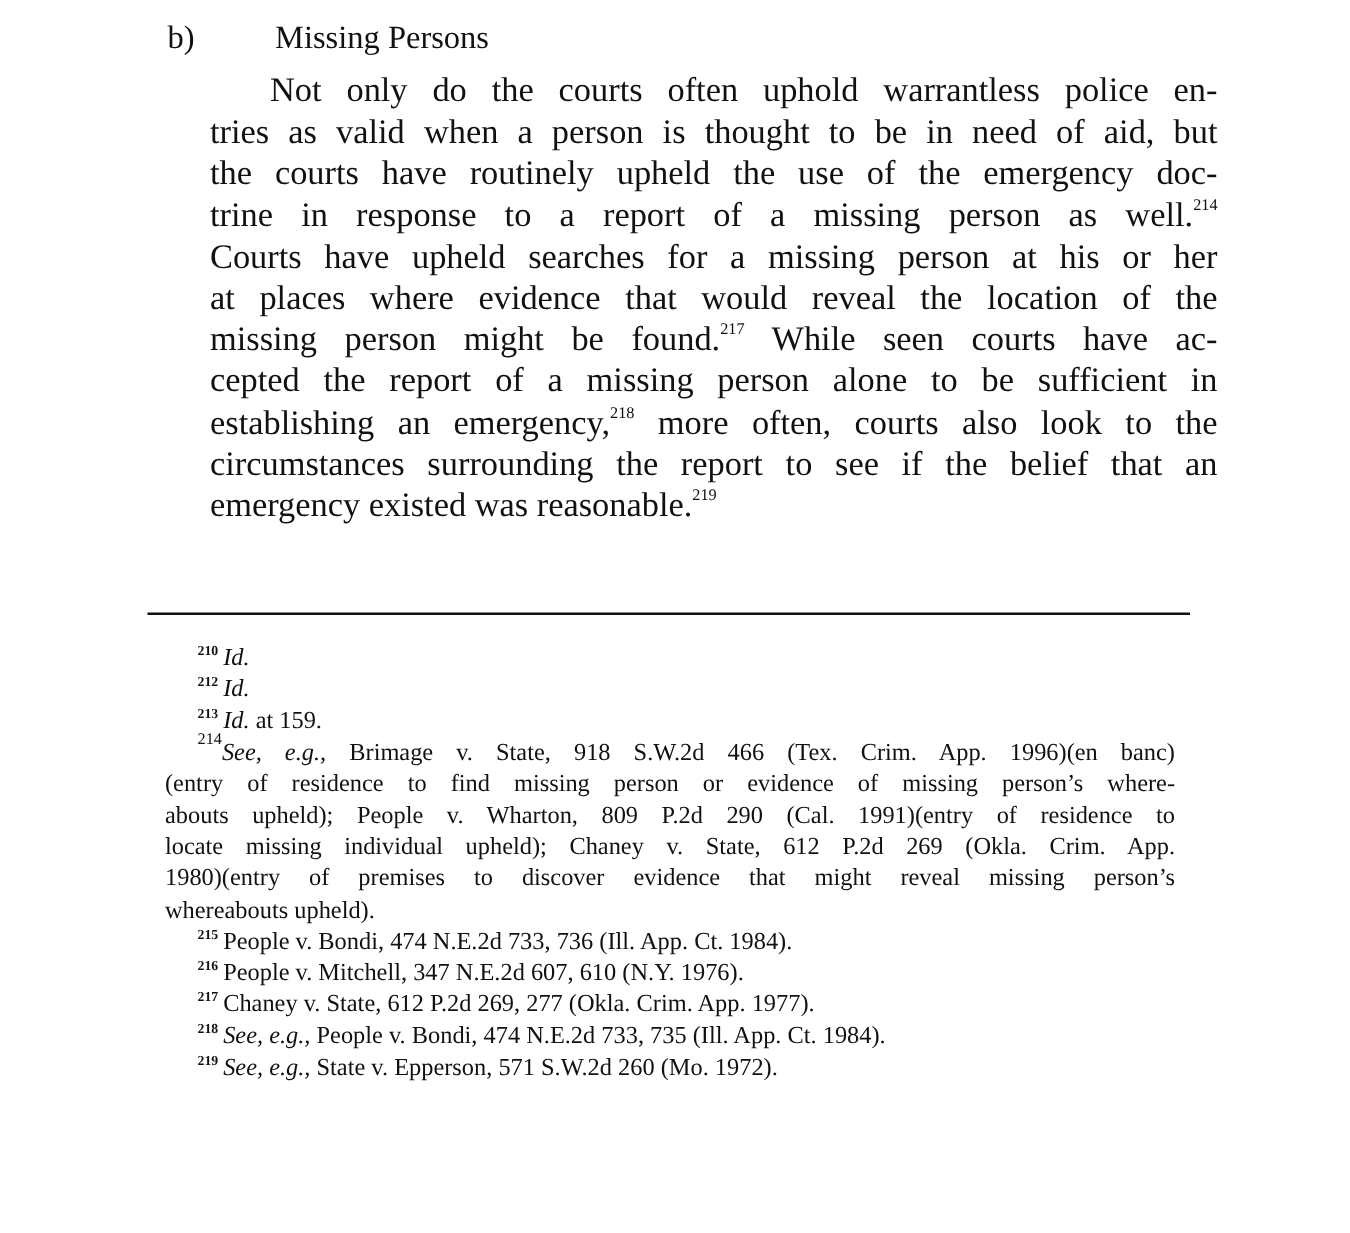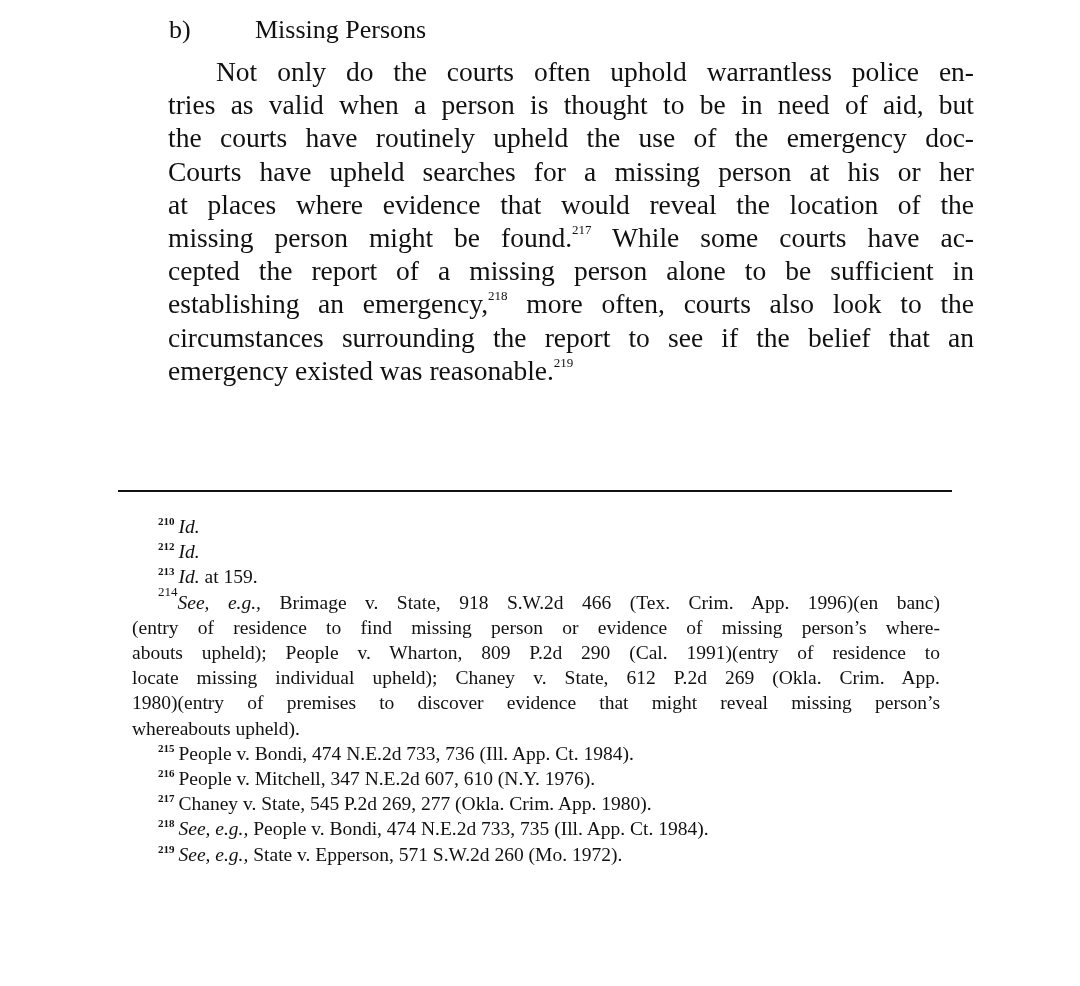--- a/index.html
+++ b/index.html
@@ -1,18 +1,18 @@
 <!DOCTYPE html>
 <html><head>
 <meta charset="utf-8">
 <style>
   html, body { margin: 0; padding: 0; background: #ffffff; }
   body { width: 1080px; height: 986px; position: relative; overflow: hidden; color: #111; font-family: "Liberation Serif", "DejaVu Serif", serif; }
   .page { position: absolute; left: 134px; top: 0; width: 816px; }
-  .heading { position: absolute; top: 14px; left: 0; font-size: 26px; line-height: 32px; white-space: nowrap; margin-left: 35px; }
+  .heading { position: absolute; top: 14px; left: 0; font-size: 26px; line-height: 32px; white-space: nowrap; }
   .heading .num { display: inline-block; width: 86px; }
   .body-text { position: absolute; top: 55px; left: 0; width: 806px; font-size: 27.5px; line-height: 33.2px; text-align: justify; margin-left: 34px; }
   .body-text .line { display: block; text-align: justify; text-align-last: justify; white-space: nowrap; height: 33.2px; }
   .body-text .line.first { padding-left: 48px; }
   .body-text .line.last { text-align-last: left; }
   sup { font-size: 13px; line-height: 0; vertical-align: 13px; }
   .rule { position: absolute; top: 490px; left: -16px; width: 834px; height: 2px; background: #111; }
   .footnotes { position: absolute; top: 514px; left: -2px; width: 808px; font-size: 19.5px; line-height: 25.2px; }
   .fn { display: block; white-space: nowrap; }
   .fn.indent { padding-left: 26px; }
@@ -29,23 +29,24 @@
 <div class="page">
 
   <div class="heading">
     <span class="num">b)</span><span>Missing Persons</span>
   </div>
 
   <div class="body-text">
     <span class="line first"><span>Not only do the courts often uphold warrantless police en-</span></span>
     <span class="line"><span>tries as valid when a person is thought to be in need of aid, but</span></span>
     <span class="line"><span>the courts have routinely upheld the use of the emergency doc-</span></span>
+    <span class="line"><span>trine in response to a report of a missing person as well.</span><sup>214</sup></span>
     <span class="line"><span>Courts have upheld searches for a missing person at his or her</span></span>
     <span class="line"><span>at places where evidence that would reveal the location of the</span></span>
-    <span class="line"><span>missing person might be found.</span><sup>217</sup><span>  While some courts have ac-</span></span>
+    <span class="line"><span>missing person might be found.</span><sup>217</sup><span>  While seen courts have ac-</span></span>
     <span class="line"><span>cepted the report of a missing person alone to be sufficient in</span></span>
     <span class="line"><span>establishing an emergency,</span><sup>218</sup><span> more often, courts also look to the</span></span>
     <span class="line"><span>circumstances surrounding the report to see if the belief that an</span></span>
     <span class="line last"><span>emergency existed was reasonable.</span><sup>219</sup></span>
   </div>
 
   <div class="rule"></div>
 
   <div class="footnotes">
     <span class="fn indent"><sup>210</sup><i>Id.</i><span></span></span>
@@ -56,18 +57,18 @@
       <span class="line first"><sup>214</sup><i>See, e.g.,</i><span>  Brimage v. State, 918 S.W.2d 466 (Tex. Crim. App. 1996)(en banc)</span></span>
       <span class="line">(entry of residence to find missing person or evidence of missing person’s where-</span>
       <span class="line">abouts upheld); People v. Wharton, 809 P.2d 290 (Cal. 1991)(entry of residence to</span>
       <span class="line">locate missing individual upheld); Chaney v. State, 612 P.2d 269 (Okla. Crim. App.</span>
       <span class="line">1980)(entry of premises to discover evidence that might reveal missing person’s</span>
       <span class="line last">whereabouts upheld).</span>
     </span>
 
     <span class="fn indent"><sup>215</sup><span>People v. Bondi, 474 N.E.2d 733, 736 (Ill. App. Ct. 1984).</span></span>
     <span class="fn indent"><sup>216</sup><span>People v. Mitchell, 347 N.E.2d 607, 610 (N.Y. 1976).</span></span>
-    <span class="fn indent"><sup>217</sup><span>Chaney v. State, 545 P.2d 269, 277 (Okla. Crim. App. 1980).</span></span>
+    <span class="fn indent"><sup>217</sup><span>Chaney v. State, 612 P.2d 269, 277 (Okla. Crim. App. 1977).</span></span>
     <span class="fn indent"><sup>218</sup><i>See, e.g.,</i><span> People v. Bondi, 474 N.E.2d 733, 735 (Ill. App. Ct. 1984).</span></span>
     <span class="fn indent"><sup>219</sup><i>See, e.g.,</i><span> State v. Epperson, 571 S.W.2d 260 (Mo. 1972).</span></span>
   </div>
 
 </div>
 
 </body></html>

